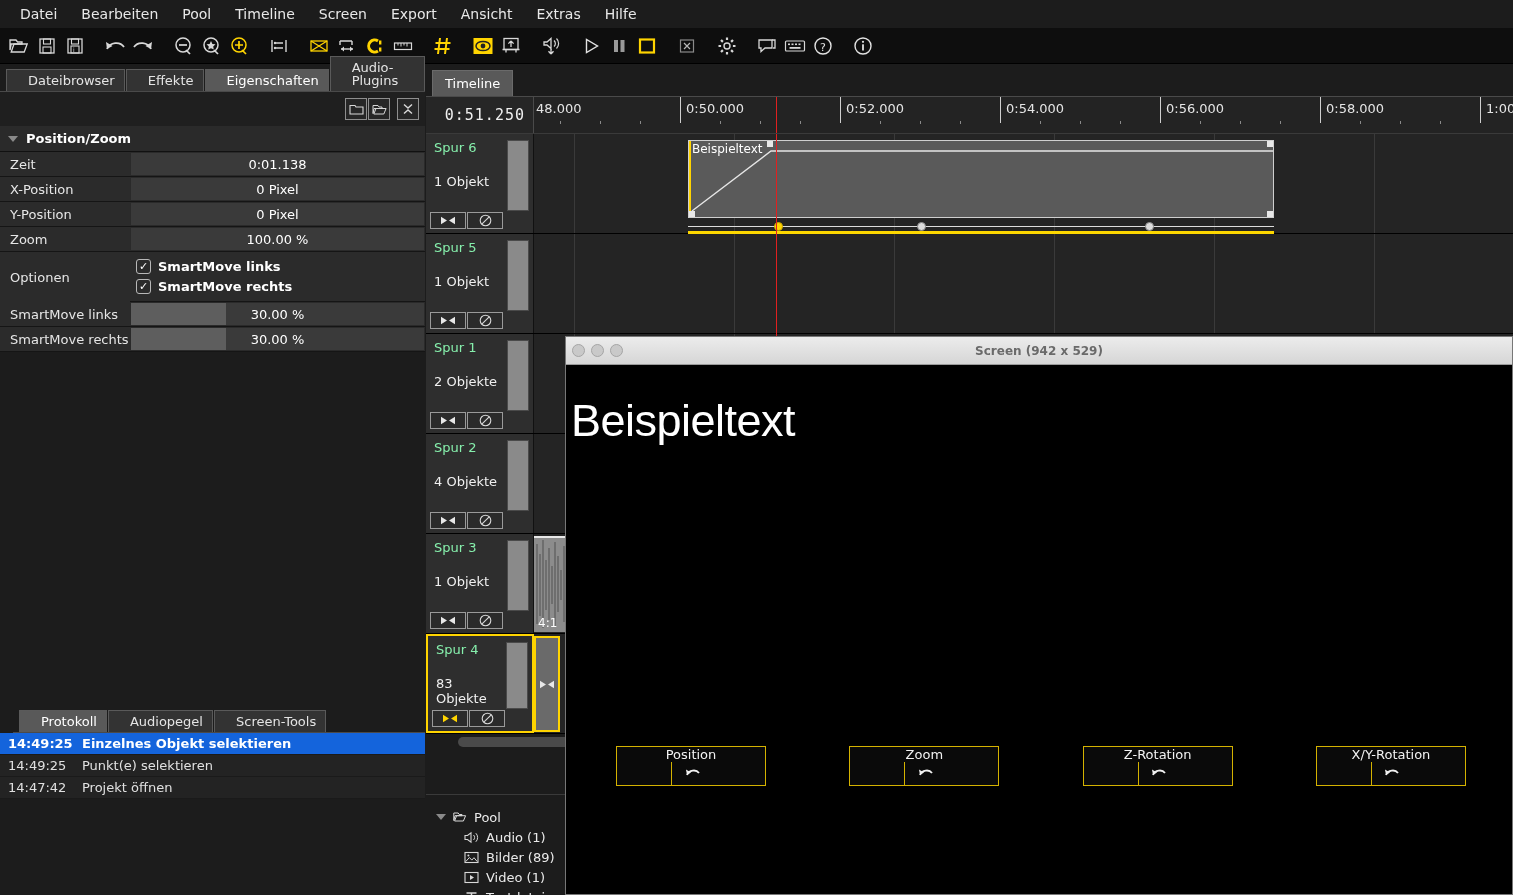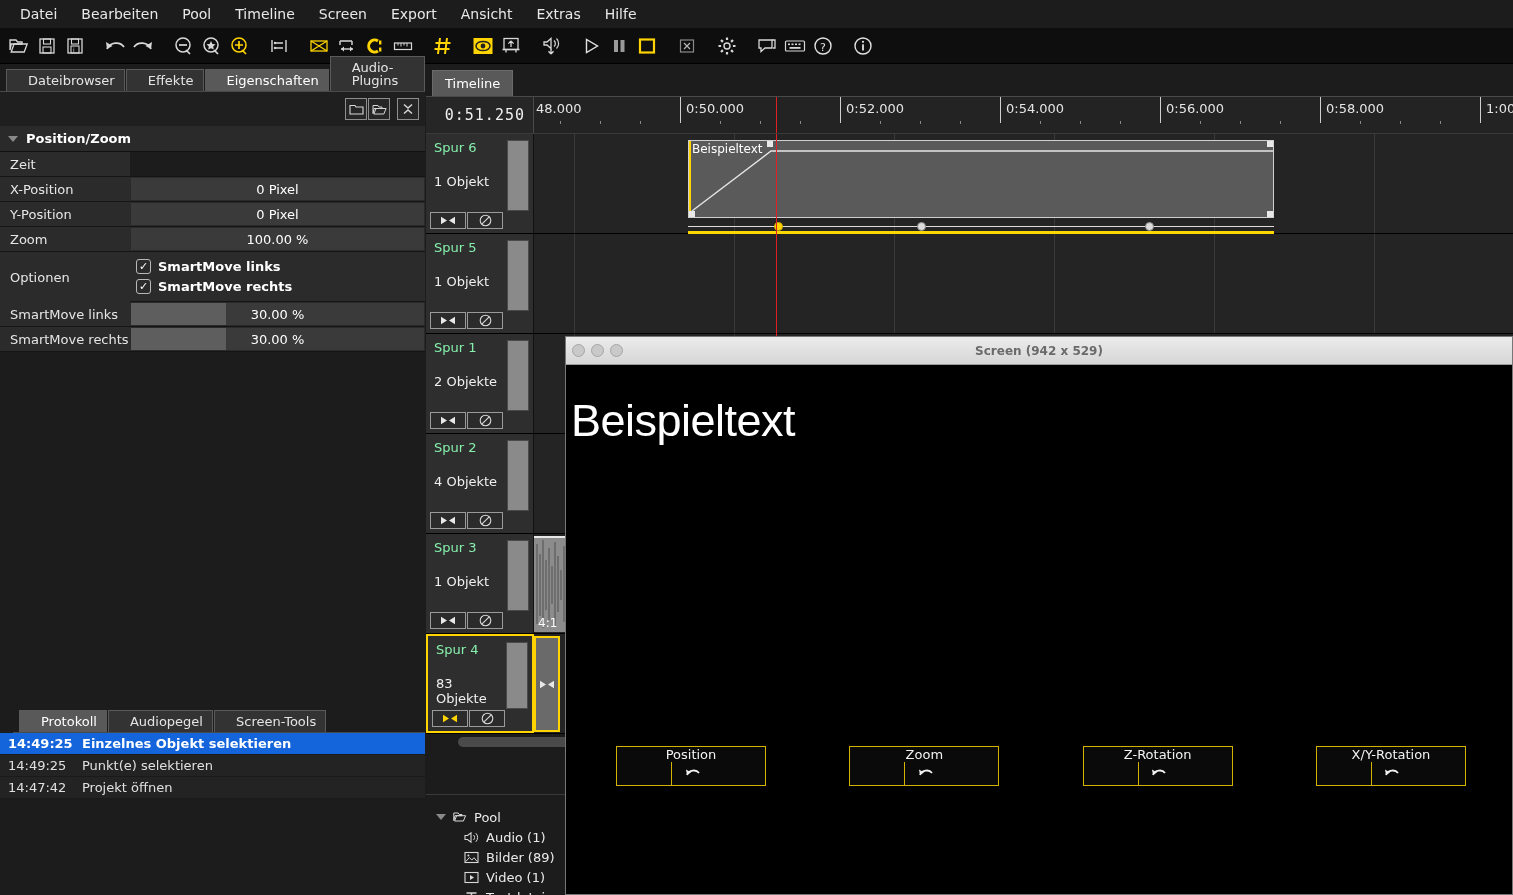--- a/index.html
+++ b/index.html
@@ -368,20 +368,21 @@
     </div>
   </div>
 
   <div class="grouphdr">
     <span class="tri"></span>
     <span>Position/Zoom</span>
   </div>
 
   <div class="prow">
     <div class="plabel">Zeit</div>
+    <div class="pval">0:01.138</div>
   </div>
   <div class="prow">
     <div class="plabel">X-Position</div>
     <div class="pval">0 Pixel</div>
   </div>
   <div class="prow">
     <div class="plabel">Y-Position</div>
     <div class="pval">0 Pixel</div>
   </div>
   <div class="prow">

